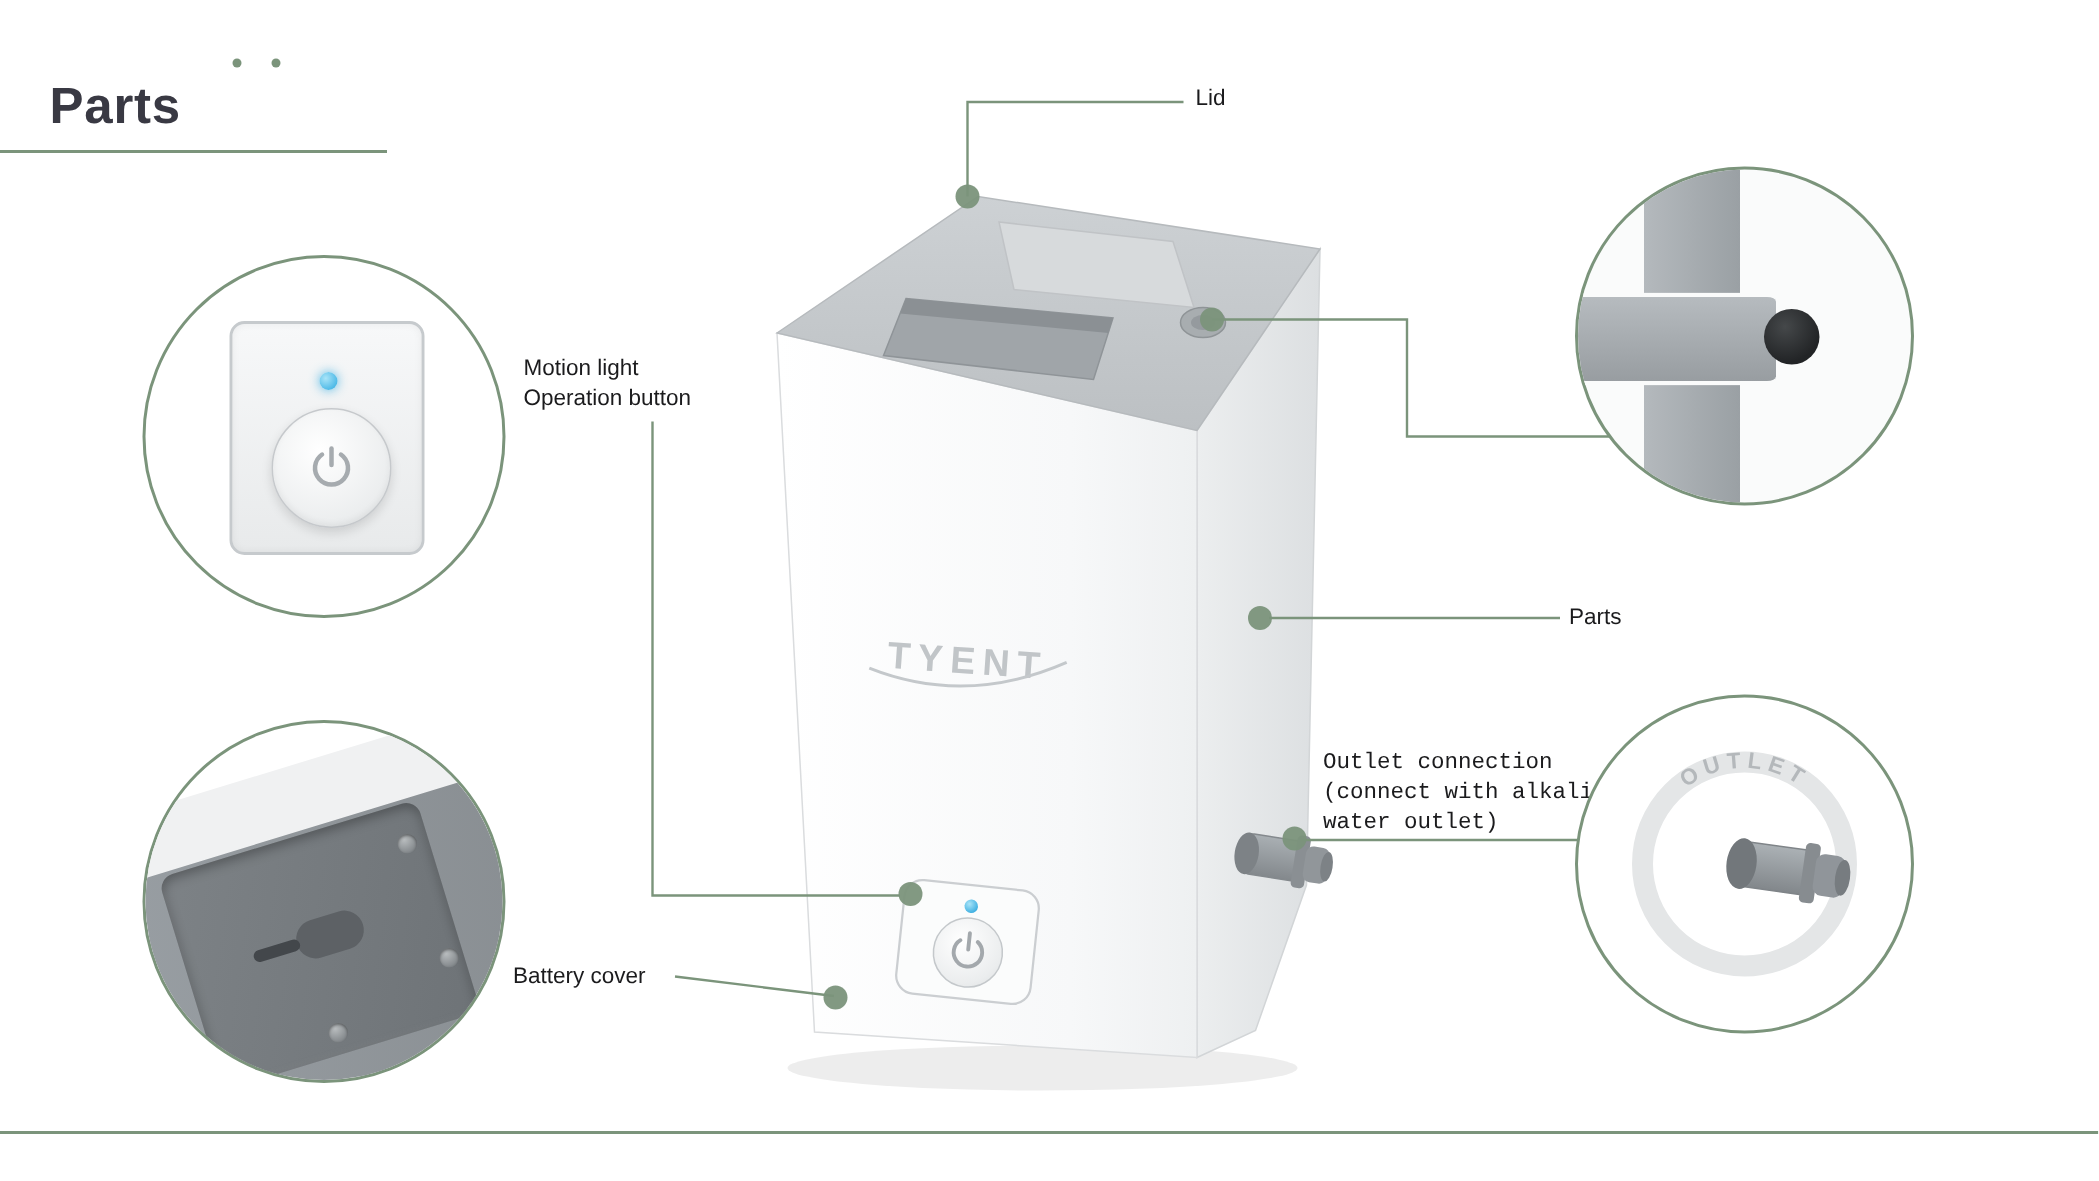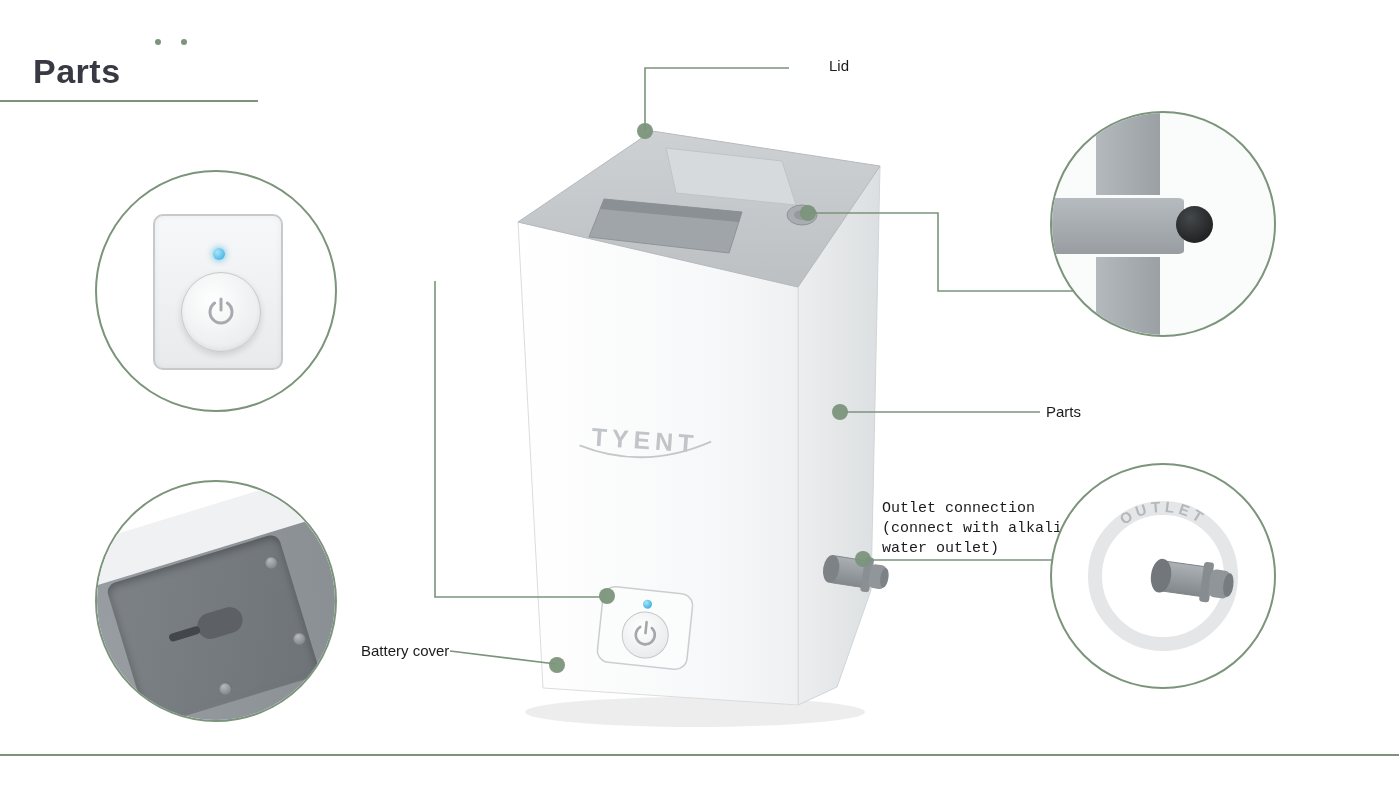--- a/index.html
+++ b/index.html
@@ -15,26 +15,26 @@
 
   .title{position:absolute;left:33px;top:52px;margin:0;font-size:34px;font-weight:bold;
     color:var(--title-text);letter-spacing:.5px;}
   .title-underline{position:absolute;left:0;top:100px;width:258px;height:2px;background:var(--accent);}
   .bottom-rule{position:absolute;left:0;top:754px;width:1399px;height:2px;background:var(--accent);}
   .deco-dot{position:absolute;width:6px;height:6px;border-radius:50%;background:var(--accent);}
   .d1{left:155px;top:39px;}
   .d2{left:181px;top:39px;}
 
   .label{position:absolute;font-size:15px;line-height:1.32;color:var(--label-text);white-space:pre-line;}
-  .lbl-lid{left:797px;top:56px;margin-left:32px;}
+  .lbl-lid{left:797px;top:56px;}
   .lbl-inlet{left:899px;top:148px;}
   .lbl-motion{left:349px;top:236px;}
   .lbl-body{left:1046px;top:402px;}
   .lbl-outlet{left:882px;top:499px;font-family:Liberation Mono, monospace;}
-  .lbl-battery{left:361px;top:641px;}
+  .lbl-battery{left:342px;top:641px;}
 
   .conn{stroke:var(--accent);stroke-width:1.6;fill:none;}
   .dot{fill:var(--accent);opacity:.95;}
 
   .inset{position:absolute;border:2px solid var(--accent);border-radius:50%;overflow:hidden;
     background:#fff;box-sizing:border-box;}
   .inset-motion{left:95px;top:170px;width:242px;height:242px;}
   .inset-battery{left:95px;top:480px;width:242px;height:242px;}
   .inset-inlet{left:1050px;top:111px;width:226px;height:226px;background:#fafbfb;}
   .inset-outlet{left:1050px;top:463px;width:226px;height:226px;}
@@ -167,20 +167,22 @@
     </g>
   </svg>
 
   <h1 class="title">Parts</h1>
   <div class="title-underline"></div>
   <div class="deco-dot d1"></div>
   <div class="deco-dot d2"></div>
   <div class="bottom-rule"></div>
 
   <div class="label lbl-lid">Lid</div>
+  <div class="label lbl-motion">Motion light
+Operation button</div>
   <div class="label lbl-body">Parts</div>
   <div class="label lbl-outlet">Outlet connection
 (connect with alkaline
 water outlet)</div>
   <div class="label lbl-battery">Battery cover</div>
 
   <div class="inset inset-motion">
     <div class="m-plate"></div>
     <div class="m-led"></div>
     <div class="m-btn">

